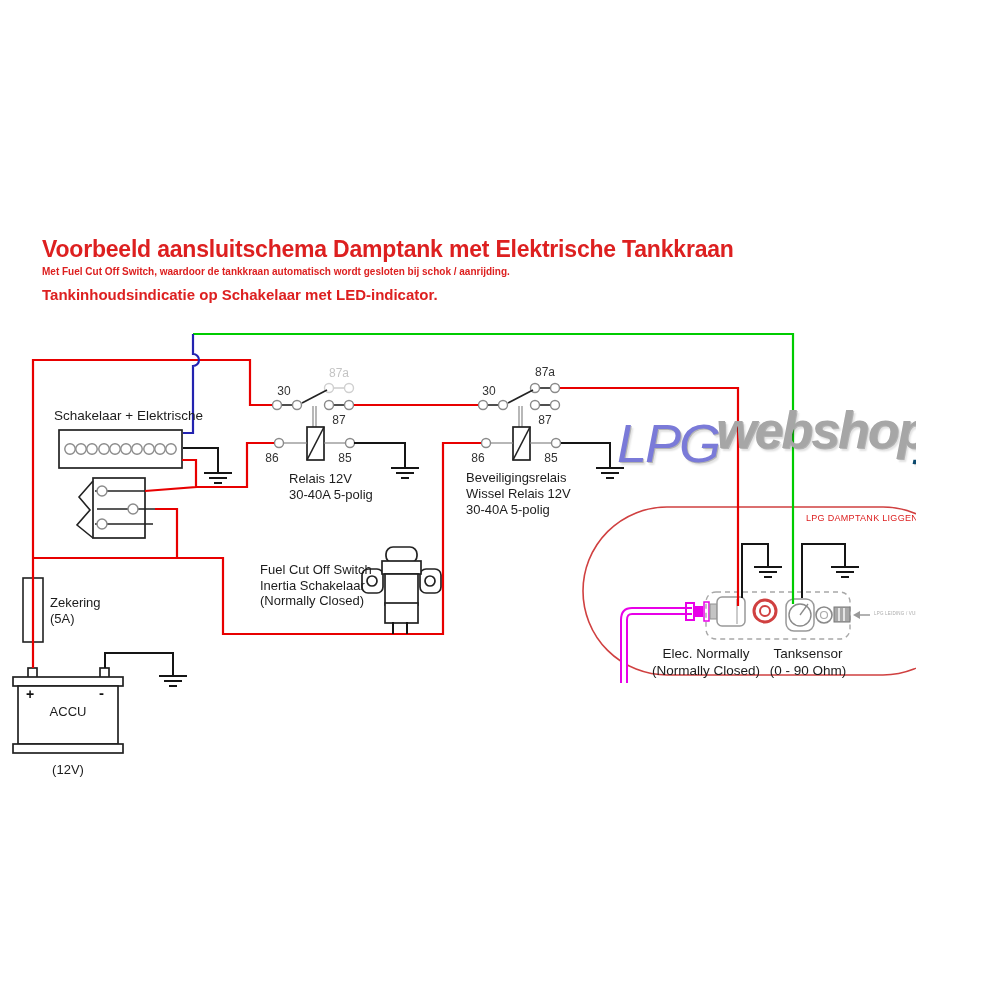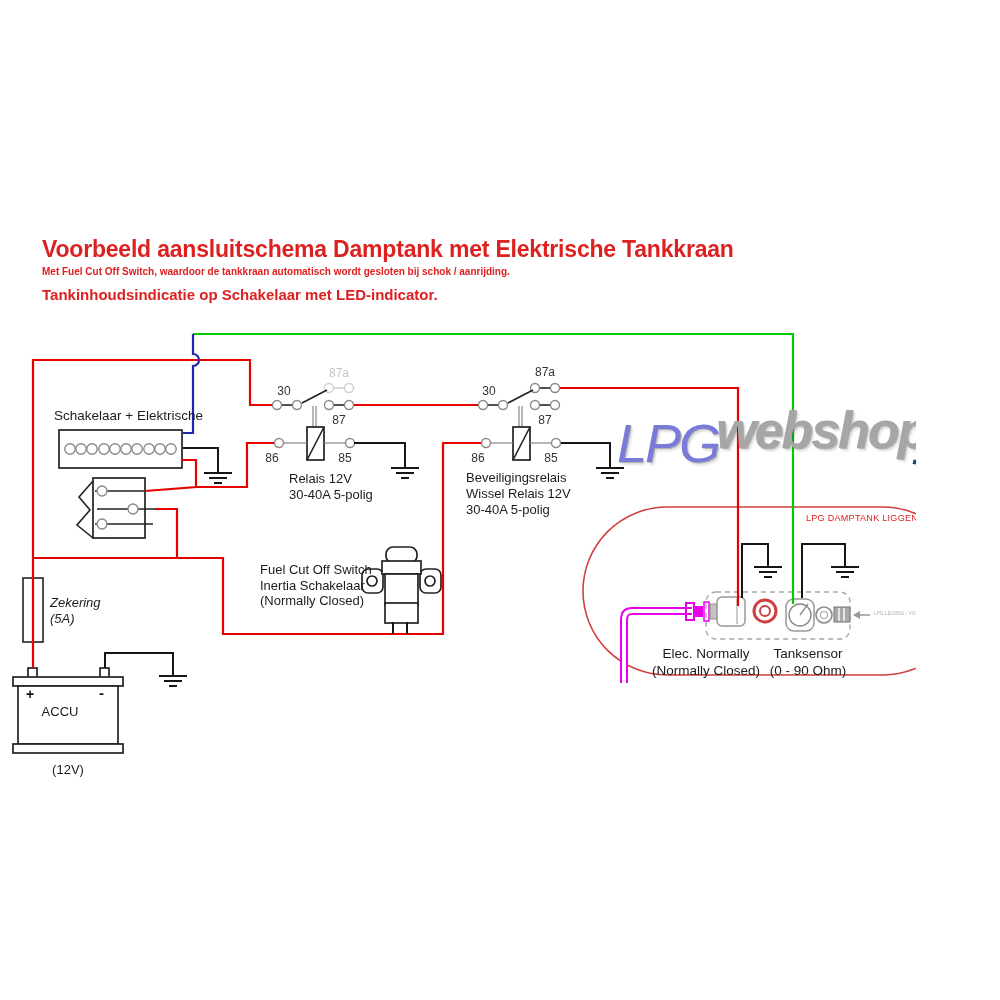--- a/index.html
+++ b/index.html
@@ -17,23 +17,23 @@
   #title{left:42px;top:236px;font-size:23px;letter-spacing:-0.2px;}
   #sub1{left:42px;top:266px;font-size:10px;}
   #sub2{left:42px;top:286px;font-size:15px;}
   .lbl{color:#1c1c1c;font-size:13px;line-height:16px;}
   .pin{position:absolute;transform:translateX(-50%);font-size:12px;color:#333;}
   .pin.faded{color:#c4c4c4;}
   .ctr{transform:translateX(-50%);text-align:center;}
   #led-label{left:54px;top:408px;font-size:13.5px;}
   #relay1-label{left:289px;top:471px;}
   #relay2-label{left:466px;top:470px;}
-  #fuse-label{left:50px;top:595px;font-style:italic;}
+  #fuse-label{left:50px;top:595px;}
   #inertia-label{left:260px;top:562px;line-height:15.5px;}
-  #battery-name{left:60px;top:704px;}
+  #battery-name{left:68px;top:704px;}
   #battery-volt{left:68px;top:762px;}
   #bat-plus{left:26px;top:686px;font-size:14px;font-weight:bold;color:#111;}
   #bat-minus{left:99px;top:684px;font-size:15px;font-weight:bold;color:#111;}
   #valve-label{left:706px;top:645px;line-height:17px;font-size:13.5px;}
   #sensor-label{left:808px;top:645px;line-height:17px;font-size:13.5px;}
   #tank-label{left:806px;top:513px;font-size:9px;color:var(--text-red);letter-spacing:.3px;}
   #fitting-note{left:874px;top:611px;font-size:4.5px;color:#aaa;letter-spacing:.2px;}
   #note{left:187px;top:692px;font-size:15px;line-height:19px;}
   #note .big{font-size:19px;}
   .logo{font-style:italic;font-weight:normal;letter-spacing:-2px;

